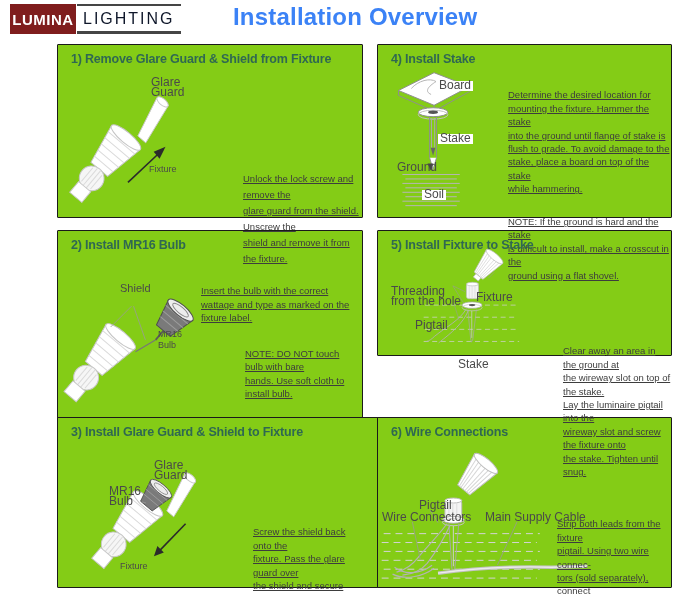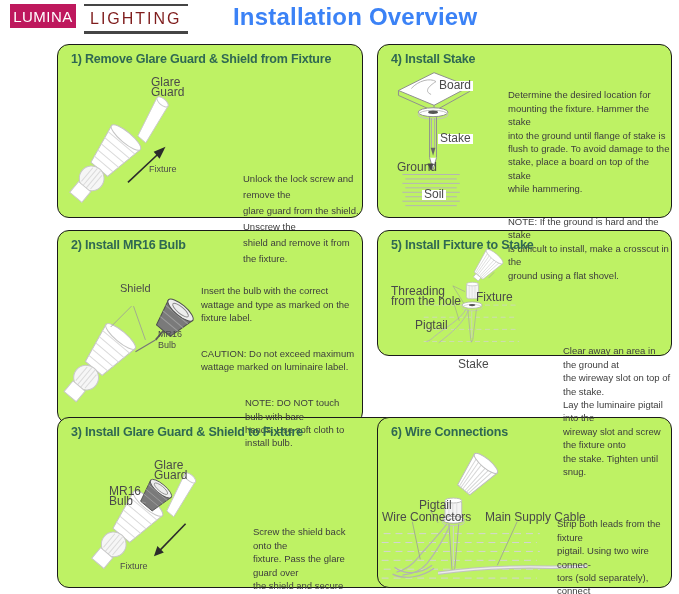--- a/index.html
+++ b/index.html
@@ -3,36 +3,36 @@
 <meta charset="utf-8">
 <style>
   html,body{margin:0;padding:0;background:#fff;}
   .sheet{
     position:relative;width:679px;height:594px;background:#fff;overflow:hidden;
     font-family:"Liberation Sans","DejaVu Sans",sans-serif;
   }
   
   .logo{position:absolute;left:10px;top:4px;display:flex;align-items:stretch;}
   .logo-box{
-    background:#be185d;color:#fff;font-weight:400;font-size:15px;letter-spacing:.5px;
-    width:66px;height:24px;display:flex;align-items:center;justify-content:center;
+    background:#7f1d1d;color:#fff;font-weight:700;font-size:15px;letter-spacing:.5px;
+    width:66px;height:30px;display:flex;align-items:center;justify-content:center;
   }
   .logo-word{
-    margin-left:8px;color:#7f1d1d;font-size:16px;font-weight:400;letter-spacing:2px;
+    margin-left:1px;color:#0f172a;font-size:16px;font-weight:400;letter-spacing:2px;
     border-top:2px solid #454545;border-bottom:3px solid #454545;
     display:flex;align-items:center;padding:0 6px;height:25px;margin-top:0;
   }
   .page-title{
     position:absolute;left:233px;top:3px;margin:0;
     color:#3b82f6;font-size:24px;font-weight:700;letter-spacing:.2px;white-space:nowrap;
   }
   
   .panel{
-    position:absolute;box-sizing:border-box;background:#bef264;
-    border:1.5px solid #1a1a1a;border-radius:12px;
+    position:absolute;box-sizing:border-box;background:#84cc16;
+    border:1.5px solid #1a1a1a;border-radius:1px;
   }
   #p1{left:57px;top:44px;width:306px;height:174px}
   #p2{left:57px;top:230px;width:306px;height:194px}
   #p3{left:57px;top:417px;width:354px;height:171px}
   #p4{left:377px;top:44px;width:295px;height:174px}
   #p5{left:377px;top:230px;width:295px;height:126px}
   #p6{left:377px;top:417px;width:295px;height:171px}
   .panel-title{
     position:absolute;left:13px;top:7px;margin:0;z-index:3;
     color:#2f6852;font-size:12.5px;font-weight:700;letter-spacing:-.2px;white-space:nowrap;
@@ -41,21 +41,21 @@
   .lbl{
     position:absolute;z-index:2;color:#4a4a4a;font-size:12px;line-height:9.5px;
     white-space:pre-line;
   }
   .lbl.bg{background:#fff;padding:0 2px;}
   .body{
     position:absolute;z-index:2;color:#3d3d3d;font-size:9.5px;line-height:13.4px;
     white-space:pre-line;
   }
   #p1 .body{line-height:16px;}
-  .body p{margin:0 0 9px 0;}
+  .body p{margin:0 0 9px 0;text-decoration:underline;}
   #p4 .body p{margin:0 0 6px 0;}
   .body p:last-child{margin-bottom:0;margin-left:44px;}
 </style>
 </head>
 <body>
 
 <div class="sheet">
 
   <div class="logo">
     <span class="logo-box">LUMINA</span>
@@ -138,22 +138,20 @@
       <line x1="74" y1="66" x2="53" y2="87" stroke="#9a9a9a" stroke-width="0.8"></line>
       <line x1="76" y1="66" x2="88" y2="100" stroke="#9a9a9a" stroke-width="0.8"></line>
     </svg>
     <span class="lbl" style="left:62px;top:53px;font-size:11px">Shield</span>
     <span class="lbl" style="left:100px;top:98px;font-size:9px;line-height:11px">MR16
 Bulb</span>
     <div class="body" style="left:143px;top:40px;width:158px">
       <p>Insert the bulb with the correct
 wattage and type as marked on the
 fixture label.</p>
-      <p>CAUTION: Do not exceed maximum
-wattage marked on luminaire label.</p>
       <p>NOTE: DO NOT touch bulb with bare
 hands. Use soft cloth to install bulb.</p>
     </div>
   </section>
 
   <section class="panel" id="p3">
     <h2 class="panel-title">3) Install Glare Guard &amp; Shield to Fixture</h2>
     <svg class="art" viewBox="0 0 306 171">
 
       <g>

